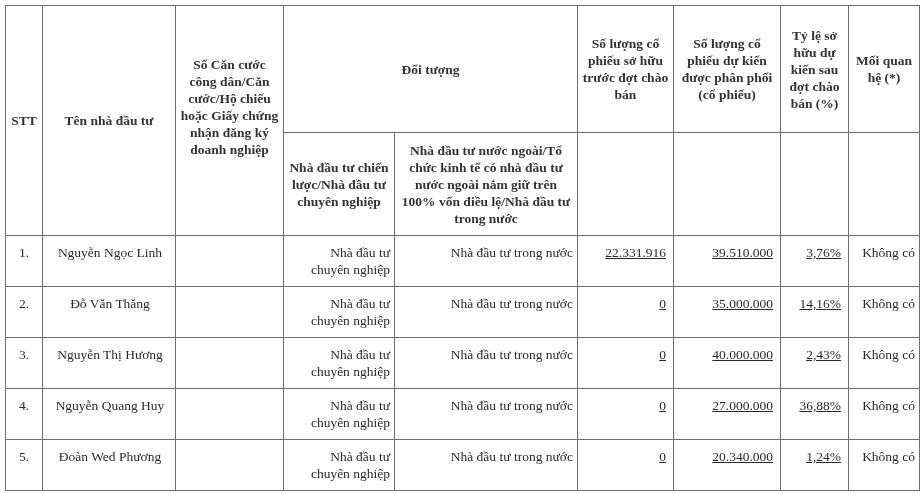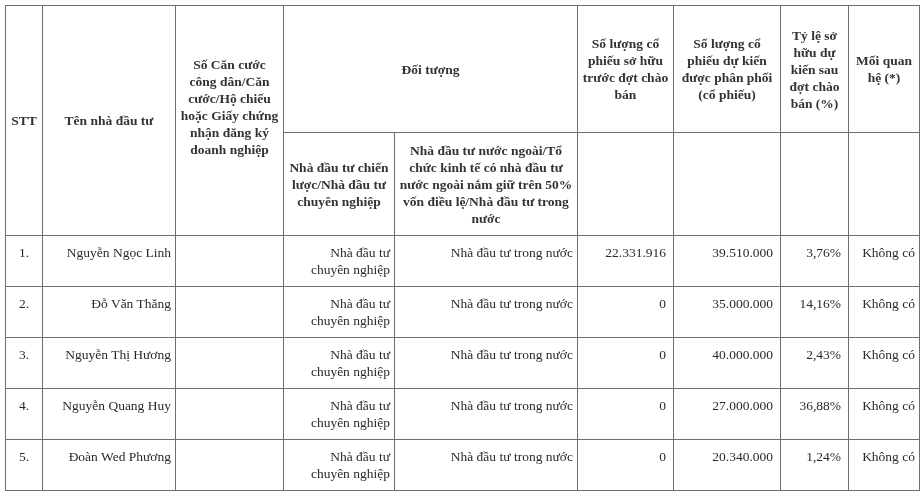--- a/index.html
+++ b/index.html
@@ -14,22 +14,22 @@
       line-height: 17px;
     }
     table.grid td, table.grid th {
       border: 1.4px solid #6e6e6e;
       padding: 0 4px;
       box-sizing: border-box;
     }
     th { font-weight: bold; text-align: center; vertical-align: middle; color: #333; }
     td { vertical-align: top; padding-top: 8px !important; }
     td.c { text-align: right; }
-    td.r { text-align: right; padding-right: 7px !important; }
-    td.l { text-align: right; padding-left: 6px !important; }
+    td.r { text-align: right; padding-right: 7px !important; text-decoration: underline; }
+    td.l { text-align: center; padding-left: 6px !important; }
     tr.h1 { height: 127px; }
     tr.h2 { height: 103px; }
     tr.row { height: 51px; }
     td.stt { text-align: center; }
   </style>
 </head>
 <body>
 
 <table class="grid">
   <colgroup>
@@ -49,21 +49,21 @@
     <th rowspan="2">Tên nhà đầu tư</th>
     <th rowspan="2" style="vertical-align:middle;padding-bottom:28px;">Số Căn cước công dân/Căn cước/Hộ chiếu hoặc Giấy chứng nhận đăng ký doanh nghiệp</th>
     <th colspan="2">Đối tượng</th>
     <th>Số lượng cổ phiếu sở hữu trước đợt chào bán</th>
     <th>Số lượng cổ phiếu dự kiến được phân phối (cổ phiếu)</th>
     <th>Tỷ lệ sở hữu dự kiến sau đợt chào bán (%)</th>
     <th>Mối quan hệ (*)</th>
   </tr>
   <tr class="h2">
     <th>Nhà đầu tư chiến lược/Nhà đầu tư chuyên nghiệp</th>
-    <th>Nhà đầu tư nước ngoài/Tổ chức kinh tế có nhà đầu tư nước ngoài nắm giữ trên 50% vốn điều lệ/Nhà đầu tư trong nước</th>
+    <th>Nhà đầu tư nước ngoài/Tổ chức kinh tế có nhà đầu tư nước ngoài nắm giữ trên 100% vốn điều lệ/Nhà đầu tư trong nước</th>
     <th></th>
     <th></th>
     <th></th>
     <th></th>
   </tr>
 
   <tr class="row">
     <td class="stt">1.</td>
     <td class="l">Nguyễn Ngọc Linh</td>
     <td></td>

